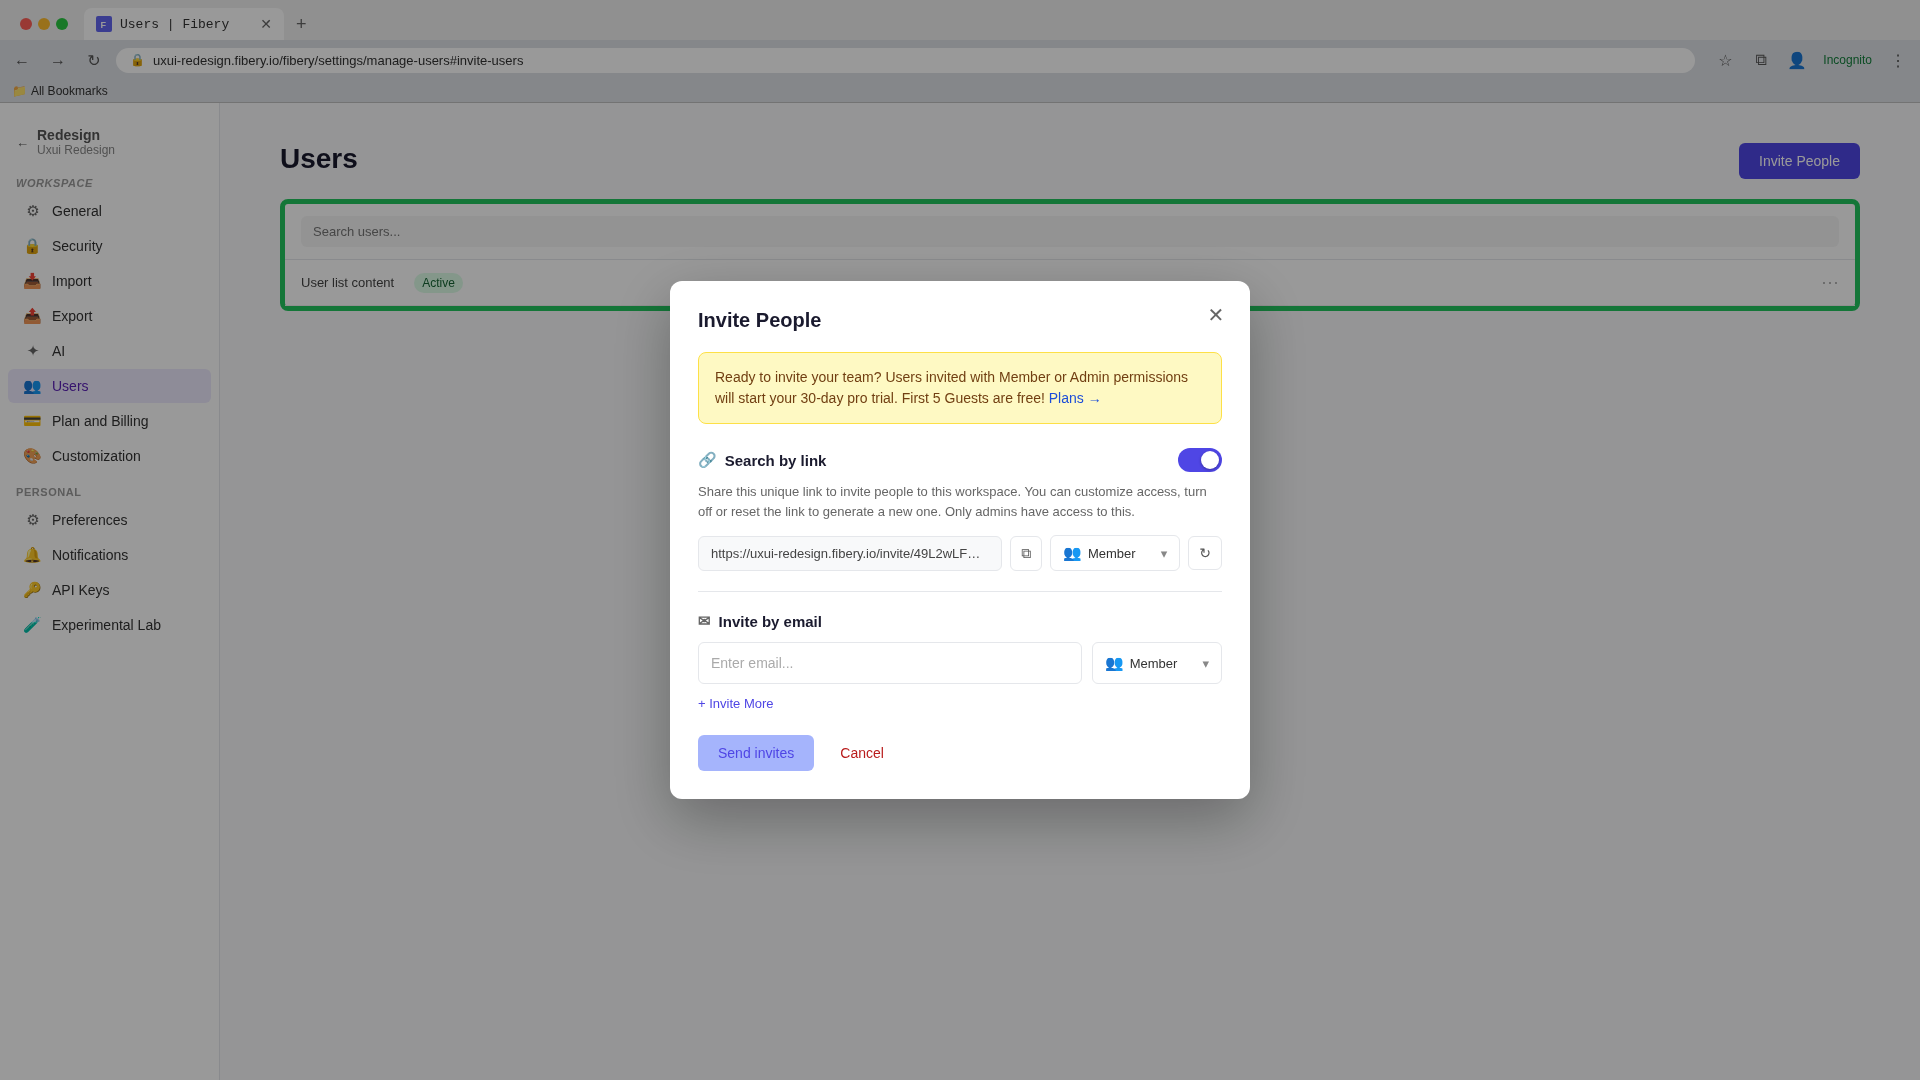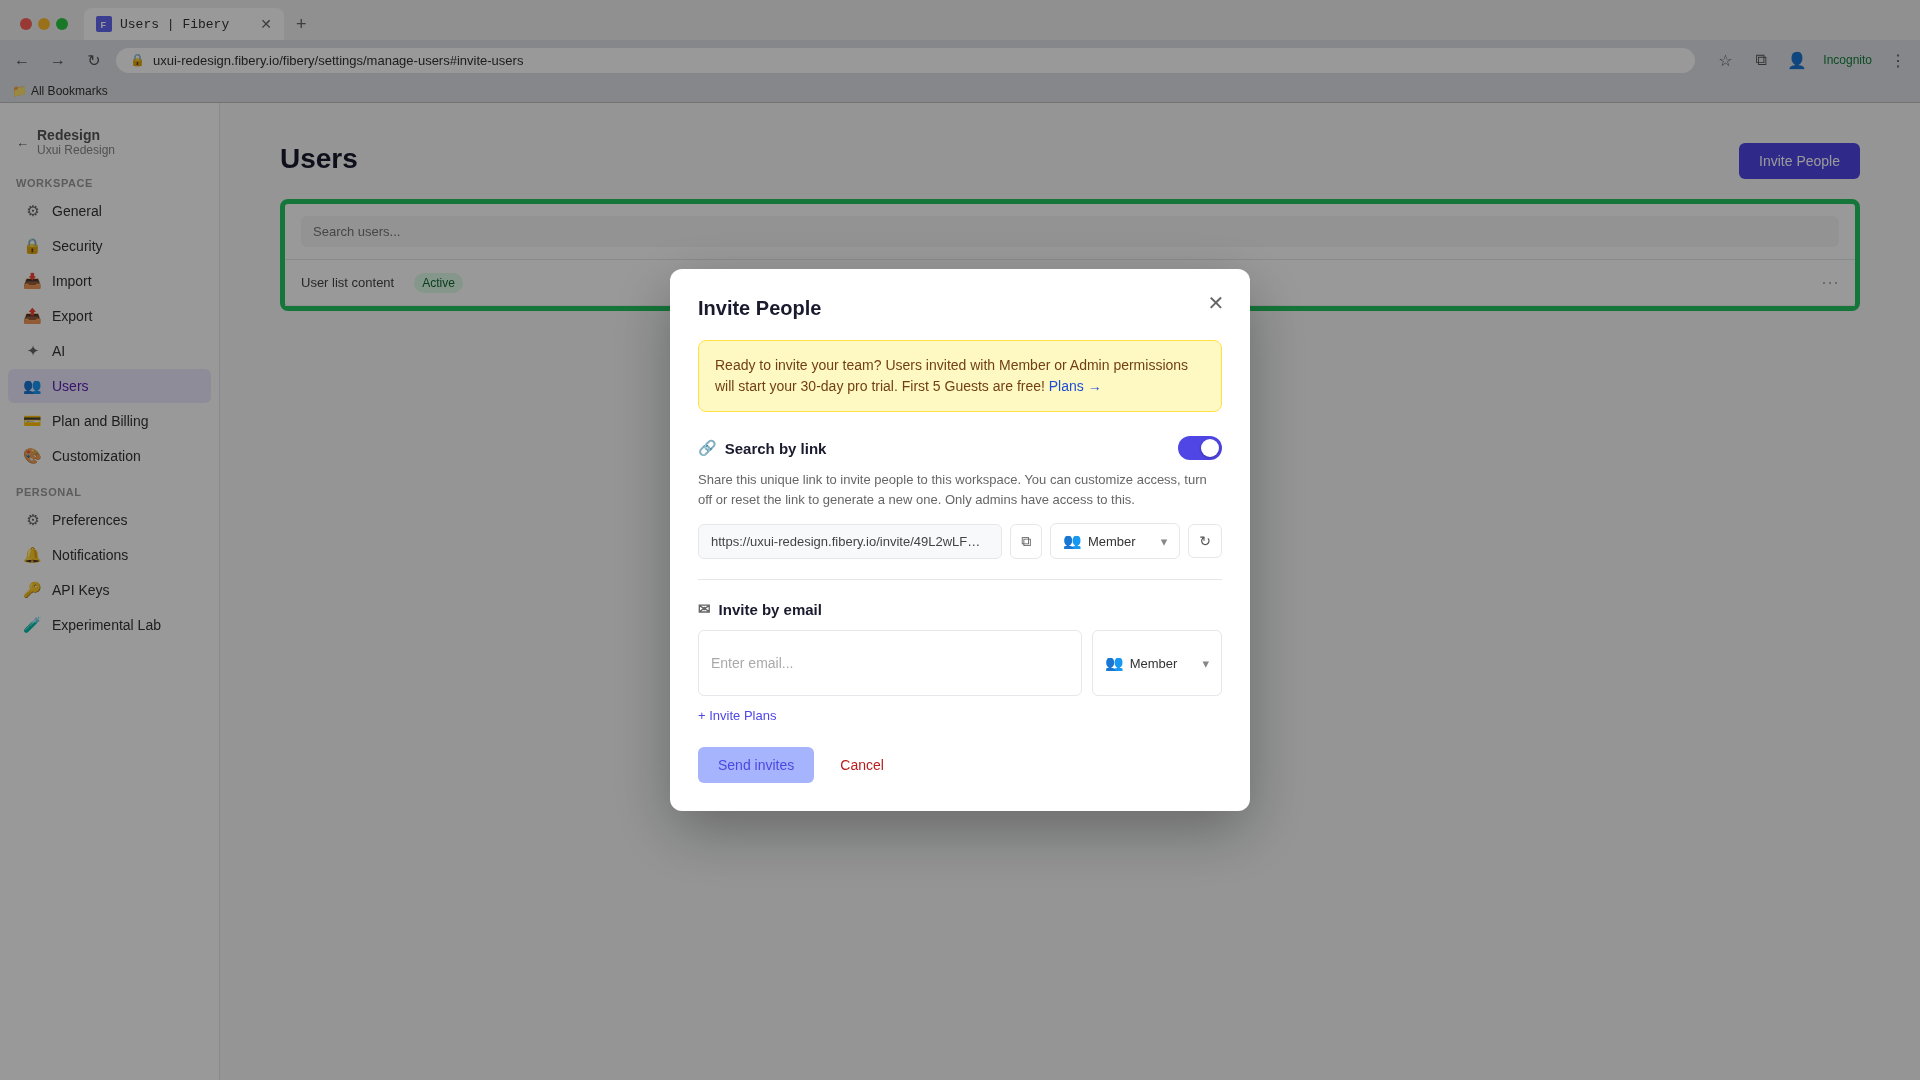--- a/index.html
+++ b/index.html
@@ -18,21 +18,21 @@
     .browser-actions { display: flex; align-items: center; gap: 8px; margin-left: 8px; }
     .browser-action-btn { background: none; border: none; color: #555; font-size: 16px; cursor: pointer; width: 28px; height: 28px; display: flex; align-items: center; justify-content: center; }
     .bookmarks-bar { padding: 4px 12px; background: #dee1e6; display: flex; align-items: center; gap: 4px; font-size: 12px; color: #333; border-bottom: 1px solid #c0c0c0; }
 
     
     .app-layout { display: flex; width: 100%; height: calc(1080px - 92px); }
 
     
     .sidebar { width: 220px; background: #fff; border-right: 1px solid #e5e7eb; padding: 16px 0; flex-shrink: 0; overflow-y: auto; }
     .sidebar-back { display: flex; align-items: center; gap: 8px; padding: 8px 16px; color: #555; font-size: 13px; cursor: pointer; margin-bottom: 4px; }
-    .sidebar-workspace-label { font-size: 11px; font-weight: 600; color: #999; text-transform: uppercase; letter-spacing: 0.05em; padding: 8px 16px 4px; }
+    .sidebar-workspace-label { font-size: 11px; font-weight: 600; color: #999; text-transform: uppercase; letter-spacing: 0.05em; padding: 8px 16px 4px; font-style: italic; }
     .sidebar-item { display: flex; align-items: center; gap: 10px; padding: 8px 16px; cursor: pointer; font-size: 14px; color: #333; border-radius: 6px; margin: 1px 8px; }
     .sidebar-item.active { background: #ede9fe; color: #5b21b6; }
     .sidebar-item .item-icon { width: 18px; height: 18px; display: flex; align-items: center; justify-content: center; color: #666; font-size: 15px; }
     .sidebar-item.active .item-icon { color: #5b21b6; }
     .sidebar-section-label { font-size: 11px; font-weight: 600; color: #999; text-transform: uppercase; letter-spacing: 0.05em; padding: 12px 16px 4px; }
 
     
     .main-content { flex: 1; background: #f8f9fa; padding: 40px 60px; position: relative; overflow: hidden; }
     .page-title { font-size: 28px; font-weight: 600; color: #1a1a2e; margin-bottom: 24px; }
     .invite-people-btn { position: absolute; top: 40px; right: 60px; background: #4f46e5; color: white; border: none; border-radius: 6px; padding: 10px 20px; font-size: 14px; font-weight: 500; cursor: pointer; }
@@ -76,21 +76,21 @@
     
     .role-dropdown { display: flex; align-items: center; gap: 6px; background: #fff; border: 1px solid #e5e7eb; border-radius: 6px; padding: 8px 12px; cursor: pointer; font-size: 13px; color: #333; min-width: 130px; }
     .role-dropdown .role-icon { color: #5b21b6; font-size: 15px; }
     .role-dropdown .chevron { margin-left: auto; color: #888; }
 
     
     .divider { border: none; border-top: 1px solid #e5e7eb; margin: 20px 0; }
 
     
     .email-row { display: flex; gap: 10px; margin-bottom: 12px; }
-    .email-input { flex: 1; border: 1px solid #e5e7eb; border-radius: 6px; padding: 24px 12px; font-size: 14px; color: #999; }
+    .email-input { flex: 1; border: 1px solid #e5e7eb; border-radius: 6px; padding: 12px 12px; font-size: 14px; color: #999; }
     .email-input::placeholder { color: #aaa; }
 
     
     .invite-more { color: #4f46e5; font-size: 13px; cursor: pointer; display: flex; align-items: center; gap: 4px; margin-bottom: 24px; }
 
     
     .actions-row { display: flex; gap: 10px; }
     .btn-primary { background: #a5b4fc; color: #4f46e5; border: none; border-radius: 6px; padding: 4px 20px; font-size: 14px; font-weight: 500; cursor: pointer; }
     .btn-secondary { background: none; border: none; color: #b91c1c; font-size: 14px; cursor: pointer; padding: 10px 16px; border-radius: 6px; }
 
@@ -270,21 +270,21 @@
         <div class="email-row">
           <input type="email" class="email-input" placeholder="Enter email..." style="">
           <div class="role-dropdown">
             <span class="role-icon">👥</span>
             <span>Member</span>
             <span class="chevron">▾</span>
           </div>
         </div>
 
         <div class="invite-more">
-          <span>+ Invite Plans</span>
+          <span>+ Invite More</span>
         </div>
 
         <div class="actions-row">
           <button class="btn-primary">Send invites</button>
           <button class="btn-secondary">Cancel</button>
         </div>
       </div>
     </div>
   </div>
 </div>

